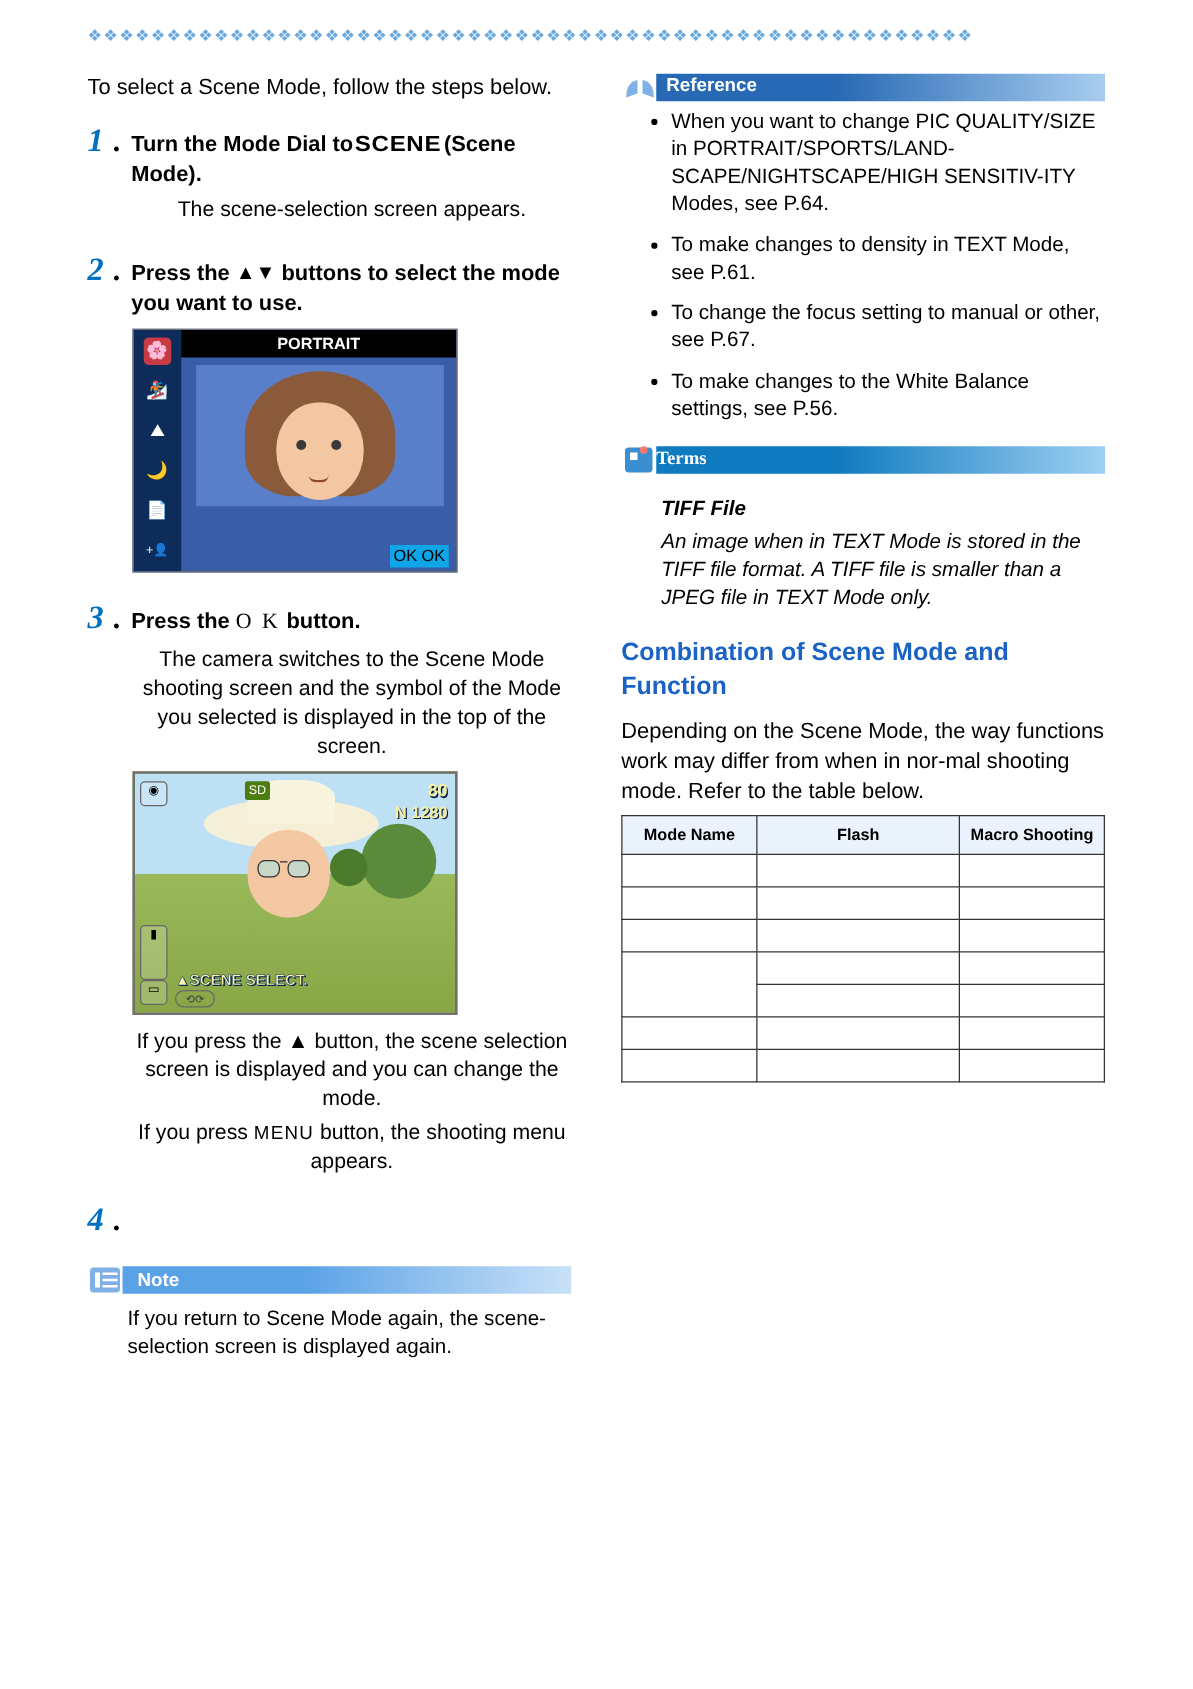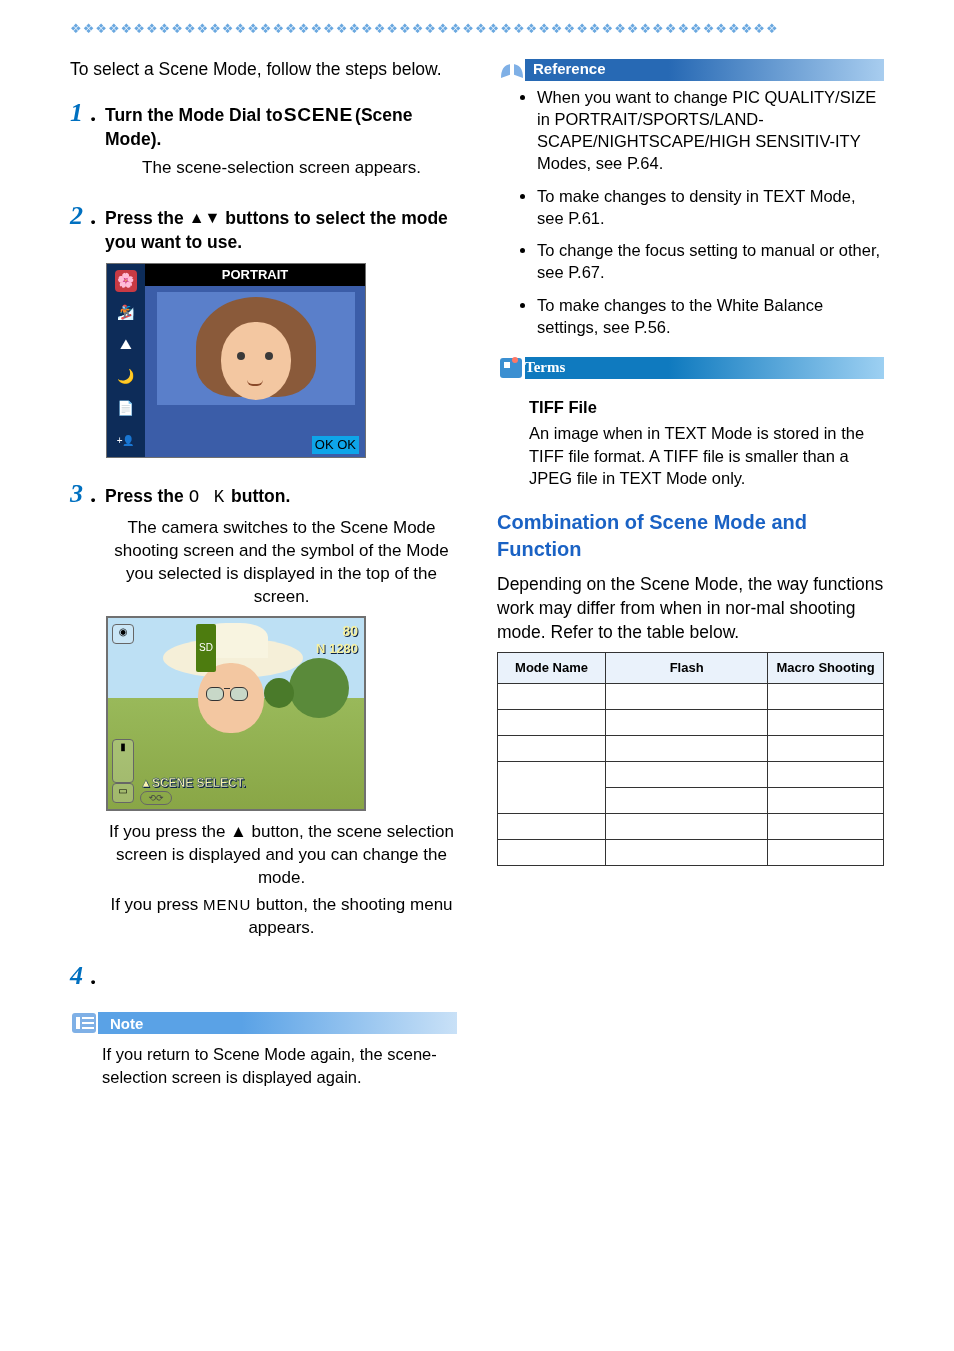--- a/index.html
+++ b/index.html
@@ -18,21 +18,21 @@
   .col { flex: 1; }
   .intro { margin-bottom: 14px; }
   .step { margin-bottom: 18px; }
   .step-head { display: flex; align-items: baseline; gap: 8px; margin-bottom: 6px;}
   .step-num { font-family: Georgia, serif; font-style: italic; font-size: 26px; font-weight: bold; color: #0070c0;}
   .step-dot { font-family: Georgia, serif; font-style: italic; font-size: 24px; font-weight: bold; color: #000;}
   .step-title { font-weight: bold; font-size: 17.5px; }
   .step-body { margin-left: 36px; margin-top: 4px; font-size: 17px; text-align: center;}
   .scene-label { font-family: Arial, sans-serif; font-weight: 900; letter-spacing: 0.5px; display: inline-block; transform: scaleX(1.1);}
   .arrows { font-size: 16px; vertical-align: 1px;}
-  .ok-label { font-family: Liberation Mono, monospace; letter-spacing: 2px; font-weight: 400;}
+  .ok-label { font-family: Liberation Serif, serif; letter-spacing: 2px; font-weight: 400;}
   .menu-label { font-family: Arial; letter-spacing: 1px; font-size: 15px; font-weight: 400;}
   .callout { border-radius: 2px; margin-top: 18px; margin-bottom: 14px; position: relative; }
   .callout-title { font-weight: bold; font-size: 15px; color: #fff; }
   .callout-bar { flex: 1; height: 22px;}
   .note-bar { background: linear-gradient(to right, #5aa2e6 0%, #5aa2e6 40%, #c9e1f7 100%);}
   .ref-bar { background: linear-gradient(to right, #2769b4 0%, #2769b4 40%, #a8cdef 100%);}
   .term-bar { background: linear-gradient(to right, #0f7abf 0%, #0f7abf 40%, #9dd0f2 100%);}
   .callout-header-wrap {
     display: flex; align-items:center; height: 24px;
   }
@@ -73,21 +73,21 @@
   .glasses{position:absolute;top:66px;left:98px;width:50px;height:14px;}
   .lens{width:18px;height:14px;background:#c8d8c8;border:1px solid #333;border-radius:6px;display:inline-block;}
   .bridge{display:inline-block;width:6px;height:5px;border-top:1px solid #333;vertical-align:top;margin-top:4px;}
   .lcd2-left { position:absolute; left:4px; top:6px; bottom:6px; width:30px; display:flex; flex-direction:column; justify-content:space-between;}
   .lcd2-left .ic{width:22px;height:20px;border:1.5px solid #666;border-radius:4px;background:#fff3;font-size:10px;text-align:center;}
   .lcd2-txt{position:absolute;left:32px;bottom:18px;font-size:12px;font-family:Arial;font-weight:bold;color:#e9e9e9;text-shadow:1px 1px 0 #0c2144;}
   .lcd2-txt .st{color:#f9f3b0;-webkit-text-stroke:0.4px #103060;}
   .lcd2-ov{position:absolute;left:32px;bottom:4px;width:32px;height:14px;border:1.5px solid #666;border-radius:7px;font-size:9px;text-align:center;line-height:12px;color:#444;}
   .lcd2-tr{position:absolute;right:6px;top:4px;font-size:14px;font-weight:bold;color:#f7f1a0;text-shadow:1px 1px 0 #0c2144;}
   .lcd2-tr2{position:absolute;right:6px;top:22px;font-size:13px;font-weight:bold;color:#f7f1a0;text-shadow:1px 1px 0 #0c2144;}
-  .sdbadge{position:absolute;left:88px;top:6px;font-size:10px;background:#4d7c0f;color:#fff;padding:17px 3px;border-radius:2px;}
+  .sdbadge{position:absolute;left:88px;top:6px;font-size:10px;background:#4d7c0f;color:#fff;padding:1px 3px;border-radius:2px;}
 </style>
 </head>
 <body>
 
 <div class="spark-row">❖❖❖❖❖❖❖❖❖❖❖❖❖❖❖❖❖❖❖❖❖❖❖❖❖❖❖❖❖❖❖❖❖❖❖❖❖❖❖❖❖❖❖❖❖❖❖❖❖❖❖❖❖❖❖❖</div>
 
 <div class="columns">
 
   <div class="col">
     <div class="intro">To select a Scene Mode, follow the steps below.</div>
@@ -229,21 +229,21 @@
           <svg width="30" height="28" viewBox="0 0 30 28">
               <rect x="3" y="4" width="22" height="20" rx="3" fill="#3b8fd1"></rect>
               <rect x="7" y="8" width="6" height="6" fill="#fff"></rect>
               <circle cx="18" cy="6" r="3" fill="#f76"></circle>
             </svg>
         </div>
         <div class="callout-bar term-bar" style="display:flex;padding-left:0;font-family:Liberation Serif, serif;">
           <span class="callout-title">Terms</span>
         </div>
       </div>
-      <div class="callout-content" style="padding-left:32px;">
+      <div class="callout-content" style="padding-left:32px;font-style:italic;">
         <div class="term-title">TIFF File</div>
         <div>An image when in TEXT Mode is stored in the TIFF file format. A TIFF file is smaller than a JPEG file in TEXT Mode only.</div>
       </div>
     </div>
 
     <div class="section-title">Combination of Scene Mode and Function</div>
     <div>Depending on the Scene Mode, the way functions work may differ from when in nor-mal shooting mode. Refer to the table below.</div>
 
     <table class="modes">
       <tbody>

